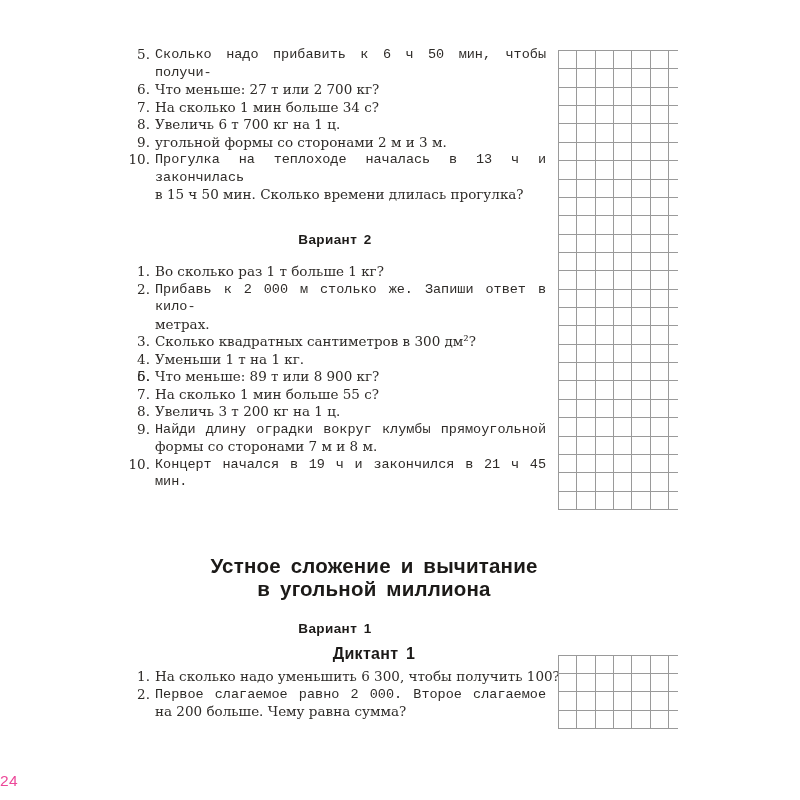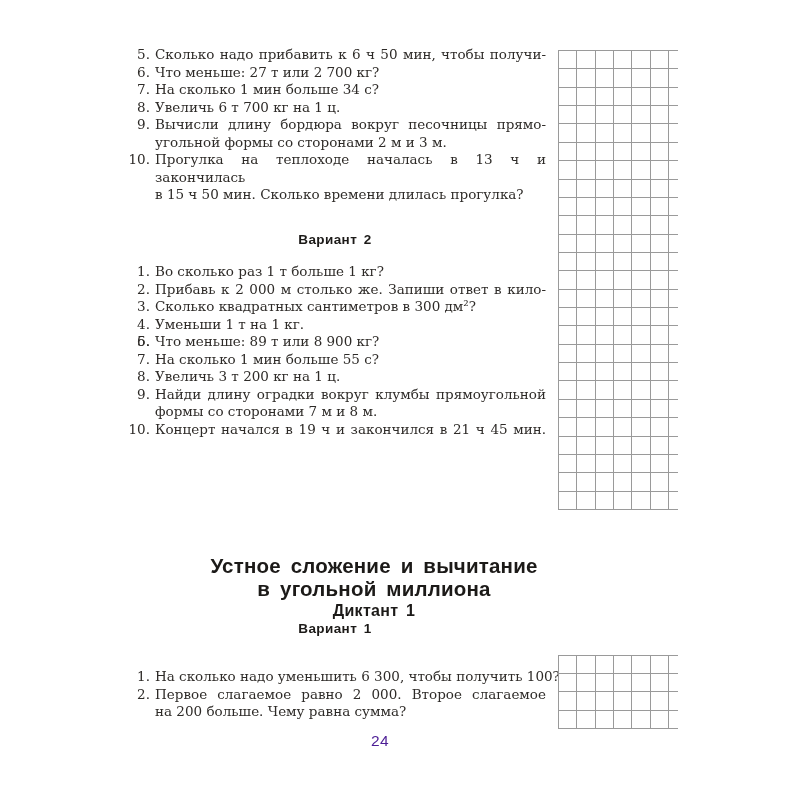--- a/index.html
+++ b/index.html
@@ -9,21 +9,21 @@
     font-family:"DejaVu Serif","Liberation Serif",serif;
     color:#2e2b28;
   }
   .abs { position:absolute; }
 
   
   .plist { left:124px; width:422px; font-size:13.5px; }
   .item  { position:relative; padding-left:31px; }
   .num   { position:absolute; left:0; top:0; width:26px; text-align:right; }
   .ln    { line-height:17.5px; }
-  .j     { text-align:justify; text-align-last:justify; }
+  .j     { text-align:justify; text-align-last:justify;font-family:Liberation Mono, monospace; }
   .nw    { white-space:nowrap; }
 
   
   .h { font-family:"Liberation Sans","DejaVu Sans",sans-serif; font-weight:bold;
        color:#1c1a18; text-align:center; }
   .h-variant { left:124px; width:422px; font-size:13.5px; letter-spacing:.4px; word-spacing:2.5px; }
   .h-title   { left:124px; width:500px; font-size:20.5px; line-height:22.5px; word-spacing:4px; letter-spacing:.2px; }
   .h-dictant { left:124px; width:500px; font-size:16px; word-spacing:3px; letter-spacing:.3px; }
 
   
@@ -34,23 +34,23 @@
       repeating-linear-gradient(to right,  #9a9a9a 0 1px, transparent 1px 18.33px);
     border-bottom:1px solid #9a9a9a;
   }
   .grid-top    { top:50px;  height:459px; }
   .grid-bottom { top:655px; height:73px;
     background-image:
       repeating-linear-gradient(to bottom, #9a9a9a 0 1px, transparent 1px 18.25px),
       repeating-linear-gradient(to right,  #9a9a9a 0 1px, transparent 1px 18.33px); }
 
   
-  .pagenum { left:0; top:732px; width:760px; text-align:center;
+  .pagenum { left:0; top:772px; width:760px; text-align:left;
     font-family:"Liberation Sans","DejaVu Sans",sans-serif;
-    font-size:15.5px; color:#4c1d95; letter-spacing:.5px; }
+    font-size:15.5px; color:#ec4899; letter-spacing:.5px; }
 </style>
 </head>
 <body>
 
 <div class="abs plist" style="top:46px">
   <div class="item">
     <span class="num">5.</span>
     <div class="ln j">Сколько надо прибавить к 6 ч 50 мин, чтобы получи-</div>
   </div>
   <div class="item">
@@ -60,40 +60,40 @@
   <div class="item">
     <span class="num">7.</span>
     <div class="ln nw">На сколько 1 мин больше 34 с?</div>
   </div>
   <div class="item">
     <span class="num">8.</span>
     <div class="ln nw">Увеличь 6 т 700 кг на 1 ц.</div>
   </div>
   <div class="item">
     <span class="num">9.</span>
-    <div class="ln j">Вычисли длину бордюра вокруг песочницы прямо-</div>
     <div class="ln nw">угольной формы со сторонами 2 м и 3 м.</div>
   </div>
   <div class="item">
     <span class="num">10.</span>
     <div class="ln j">Прогулка на теплоходе началась в 13 ч и закончилась</div>
     <div class="ln nw">в 15 ч 50 мин. Сколько времени длилась прогулка?</div>
   </div>
 </div>
 
 <div class="abs h h-variant" style="top:232px">Вариант 2</div>
 
 <div class="abs plist" style="top:263px">
   <div class="item">
     <span class="num">1.</span>
     <div class="ln nw">Во сколько раз 1 т больше 1 кг?</div>
   </div>
   <div class="item">
     <span class="num">2.</span>
     <div class="ln j">Прибавь к 2 000 м столько же. Запиши ответ в кило-</div>
+    <div class="ln nw">метрах.</div>
   </div>
   <div class="item">
     <span class="num">3.</span>
     <div class="ln nw">Сколько квадратных сантиметров в 300 дм²?</div>
   </div>
   <div class="item">
     <span class="num">4.</span>
     <div class="ln nw">Уменьши 1 т на 1 кг.</div>
   </div>
   <div class="item">
@@ -120,21 +120,21 @@
     <span class="num">10.</span>
     <div class="ln j">Концерт начался в 19 ч и закончился в 21 ч 45 мин.</div>
   </div>
 </div>
 
 <div class="abs h h-title" style="top:555px">
   <div>Устное сложение и вычитание</div>
   <div>в угольной миллиона</div>
 </div>
 
-<div class="abs h h-dictant" style="top:602px">Диктант 1</div>
+<div class="abs h h-dictant" style="top:645px">Диктант 1</div>
 
 <div class="abs h h-variant" style="top:621px">Вариант 1</div>
 
 <div class="abs plist" style="top:668px">
   <div class="item">
     <span class="num">1.</span>
     <div class="ln nw">На сколько надо уменьшить 6 300, чтобы получить 100?</div>
   </div>
   <div class="item">
     <span class="num">2.</span>

